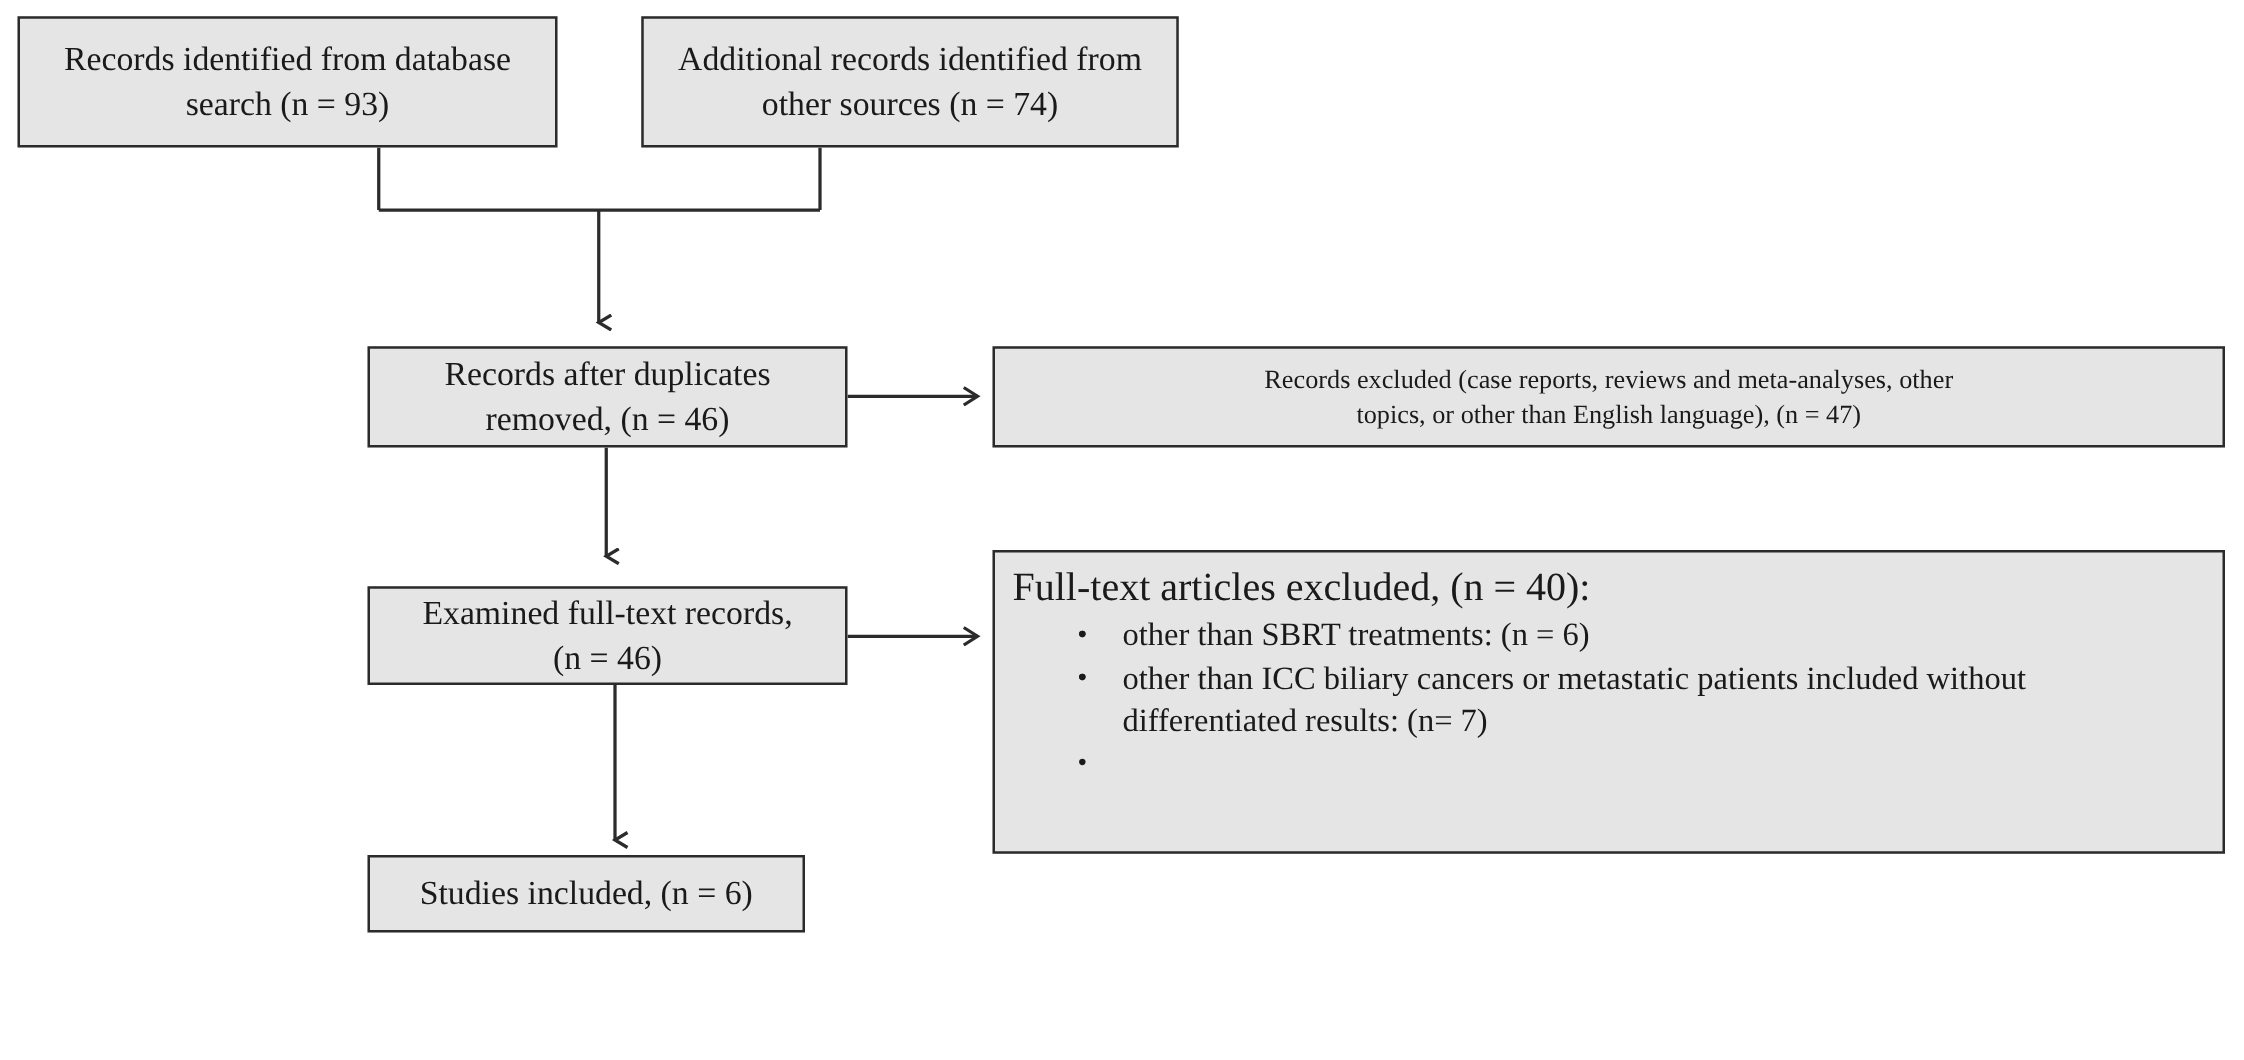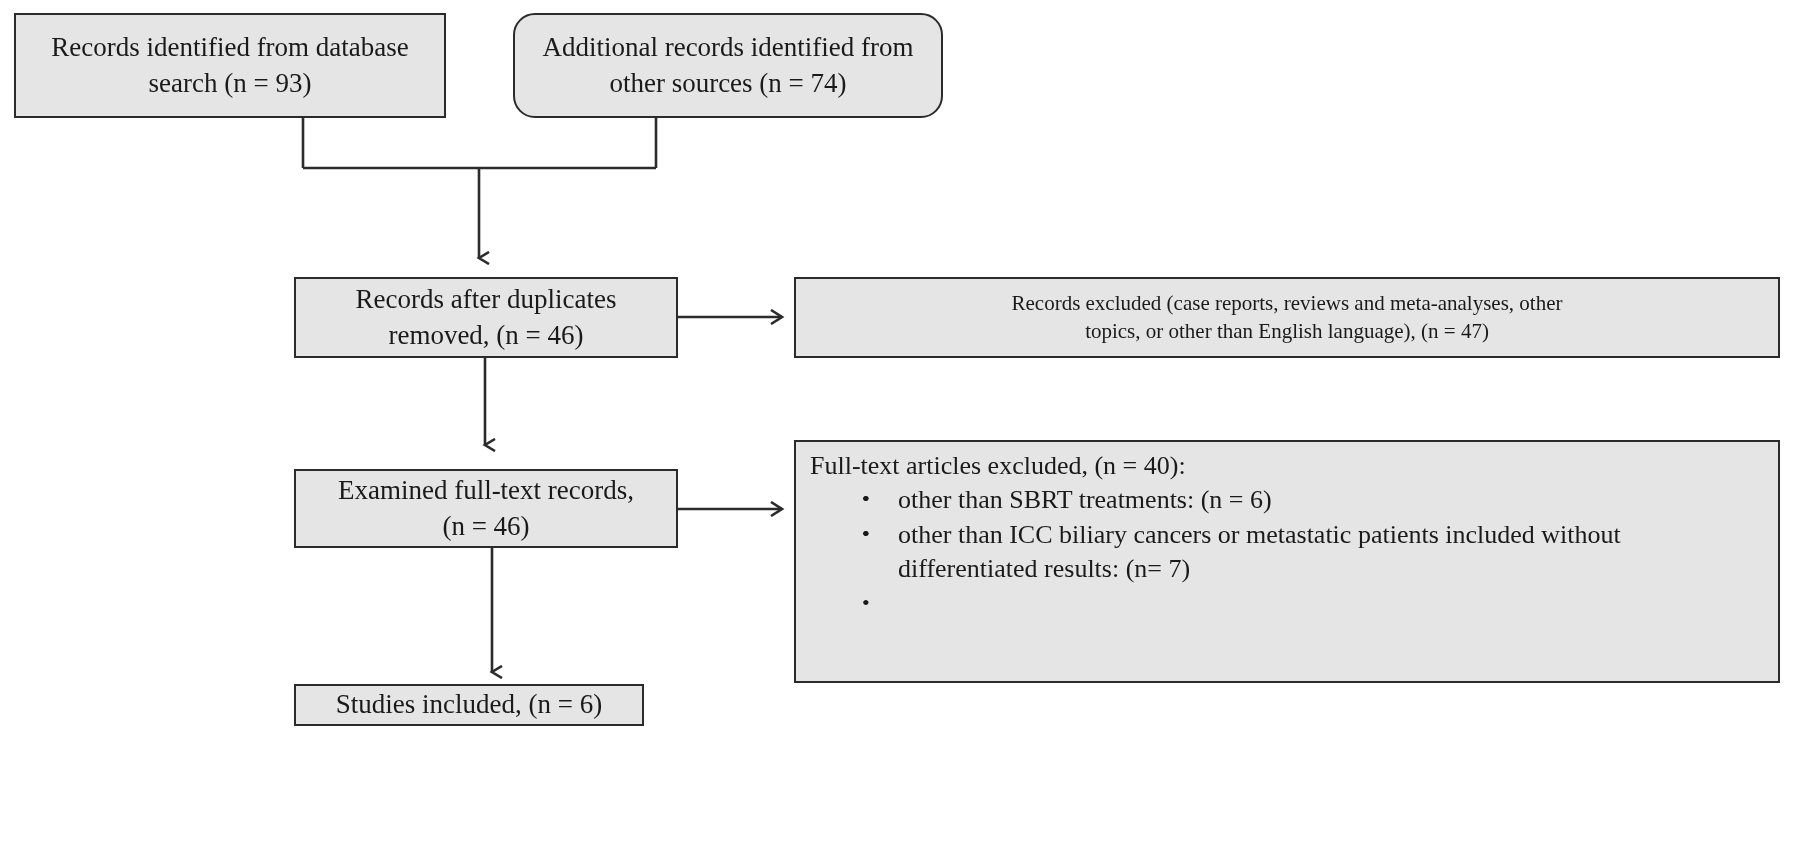--- a/index.html
+++ b/index.html
@@ -37,21 +37,21 @@
   .box.left-align {
     align-items: flex-start;
     justify-content: flex-start;
     text-align: left;
   }
   .excl-inner {
     padding: 7px 12px 4px 14px;
     width: 100%;
   }
   .excl-head {
-    font-size: 26px;
+    font-size: 32px;
     line-height: 1.28;
     margin-bottom: 1px;
   }
   ul.excl-list {
     list-style: none;
     margin: 0;
     padding: 0;
   }
   ul.excl-list li {
     position: relative;
@@ -115,21 +115,21 @@
     <g>
       <path d="M492,548 L492,672" fill="none" stroke="#2b2b2b" stroke-width="2.6" marker-end="url(#arrowdown)"></path>
     </g>
   </svg>
 
   <div class="box" style="left:14px; top:13px; width:432px; height:105px;">
     <span class="box-text t1">Records identified from database
 search (n = 93)</span>
   </div>
 
-  <div class="box" style="left:513px; top:13px; width:430px; height:105px;border-radius:22px;">
+  <div class="box" style="left:513px; top:13px; width:430px; height:105px;">
     <span class="box-text t1">Additional records identified from
 other sources (n = 74)</span>
   </div>
 
   <div class="box" style="left:294px; top:277px; width:384px; height:81px;">
     <span class="box-text t1">Records after duplicates
 removed, (n = 46)</span>
   </div>
 
   <div class="box" style="left:794px; top:277px; width:986px; height:81px;">
@@ -160,17 +160,17 @@
           <span class="bullet">•</span>
           <span>other than ICC biliary cancers or metastatic patients included without differentiated results: (n= 7)</span>
         </li>
         <li>
           <span class="bullet">•</span>
         </li>
       </ul>
     </div>
   </div>
 
-  <div class="box" style="left:294px; top:684px; width:350px; height:42px;">
+  <div class="box" style="left:294px; top:684px; width:350px; height:62px;">
     <span class="box-text t1">Studies included, (n = 6)</span>
   </div>
 
 </div>
 
 </body></html>

